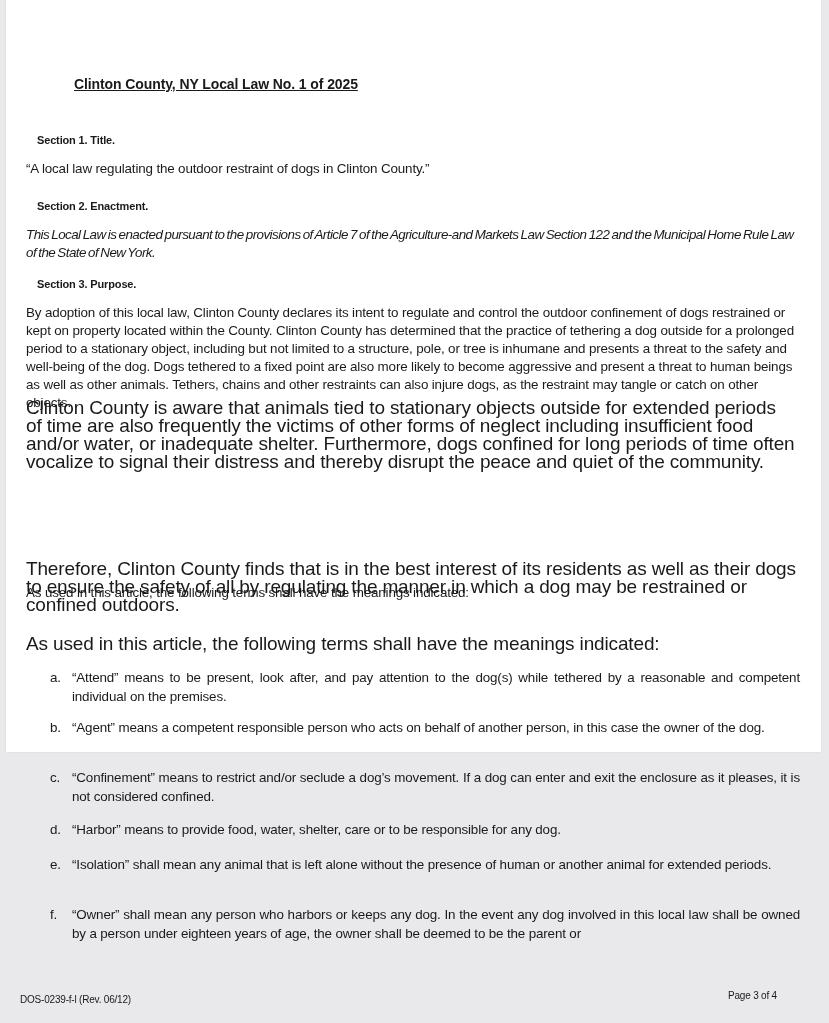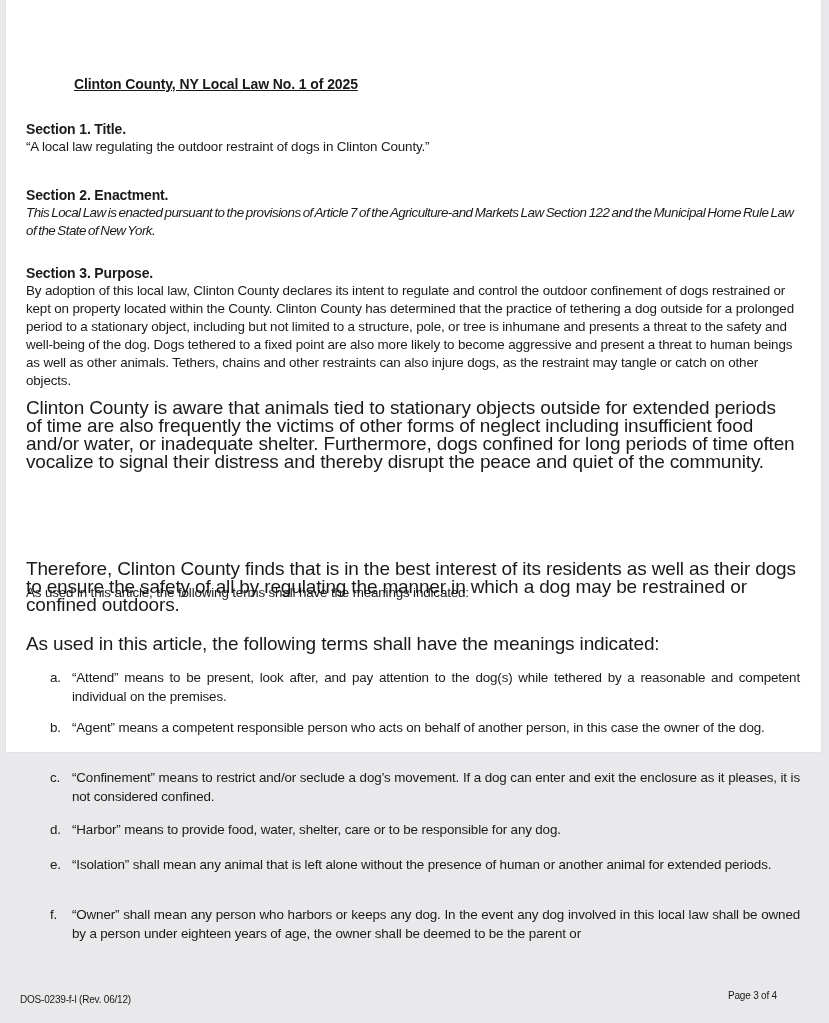--- a/index.html
+++ b/index.html
@@ -35,22 +35,22 @@
     }
     .section {
       position: absolute;
       left: 20px;
       width: 770px;
       font-size: 13.4px;
       line-height: 18px;
       letter-spacing: -0.15px;
     }
     .section h2 {
-      margin: 0;
-      font-size: 14px;
+      margin: 11px;
+      font-size: 11px;
       font-weight: bold;
       line-height: 18px;
     }
     .section p {
       margin: 0;
     }
     .para {
       position: absolute;
       left: 20px;
       width: 770px;

